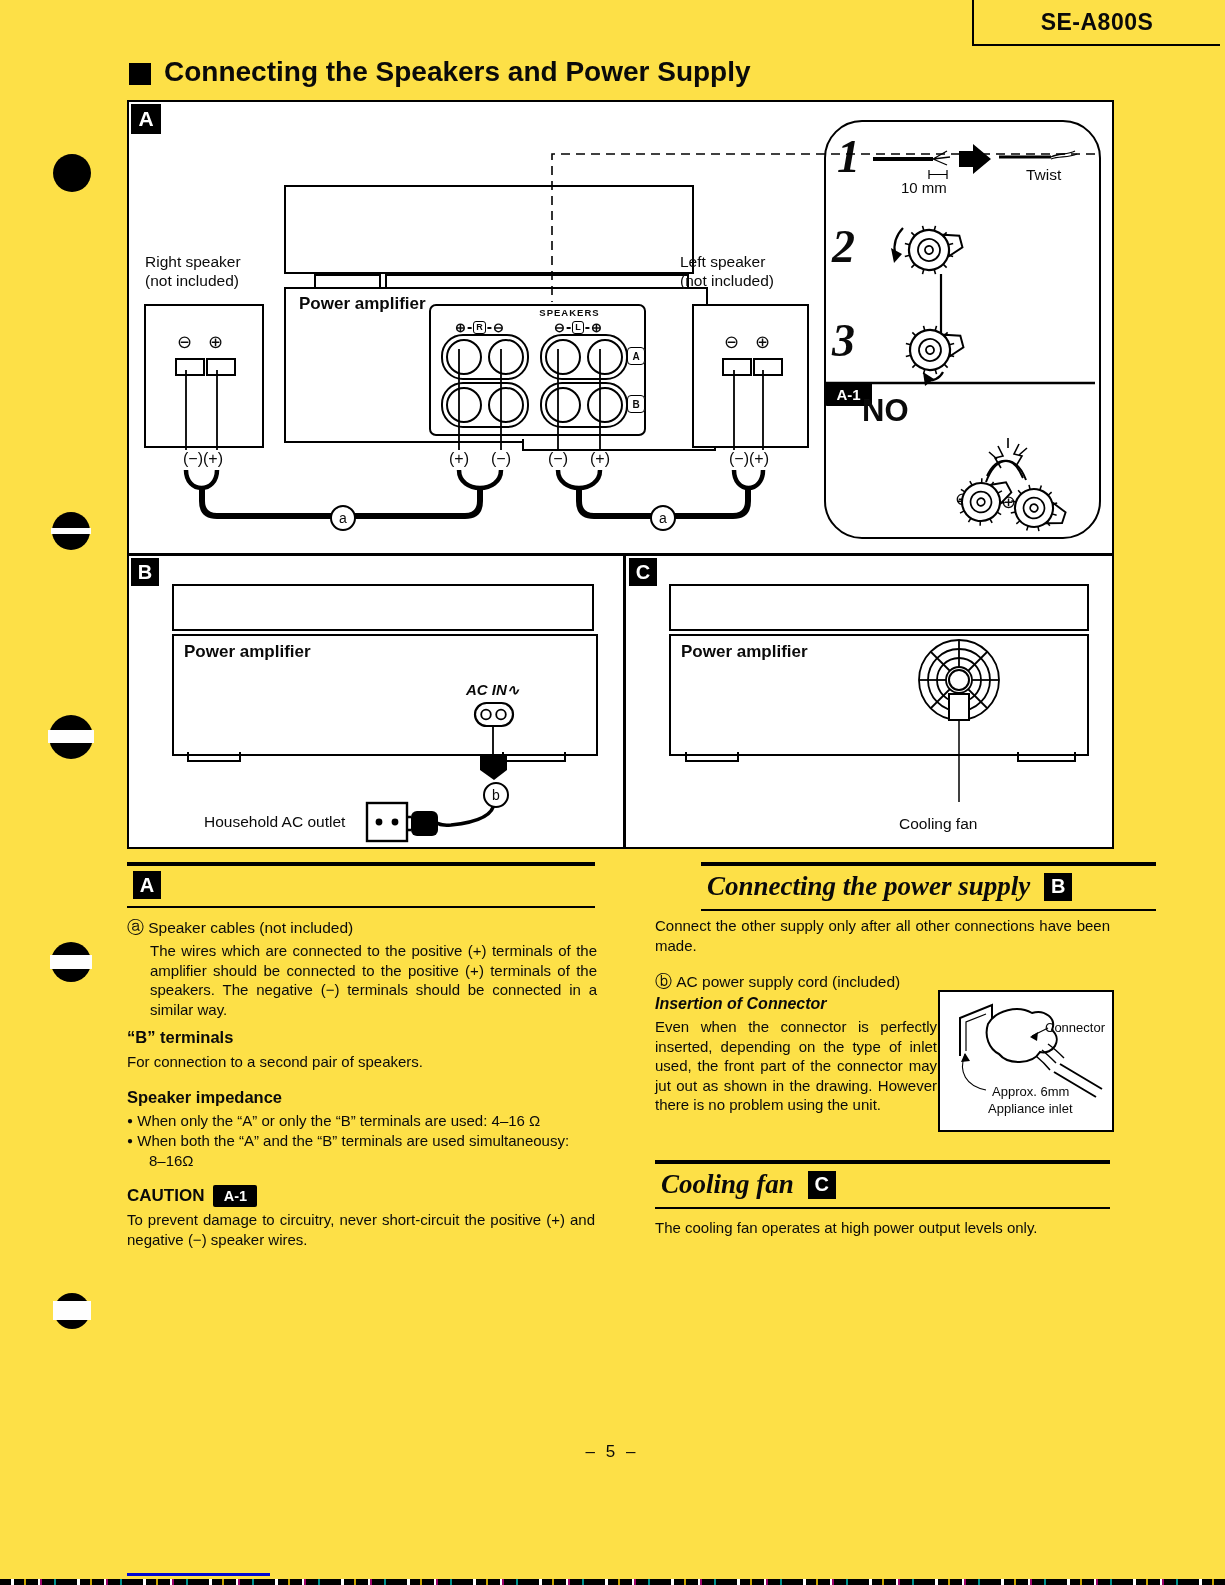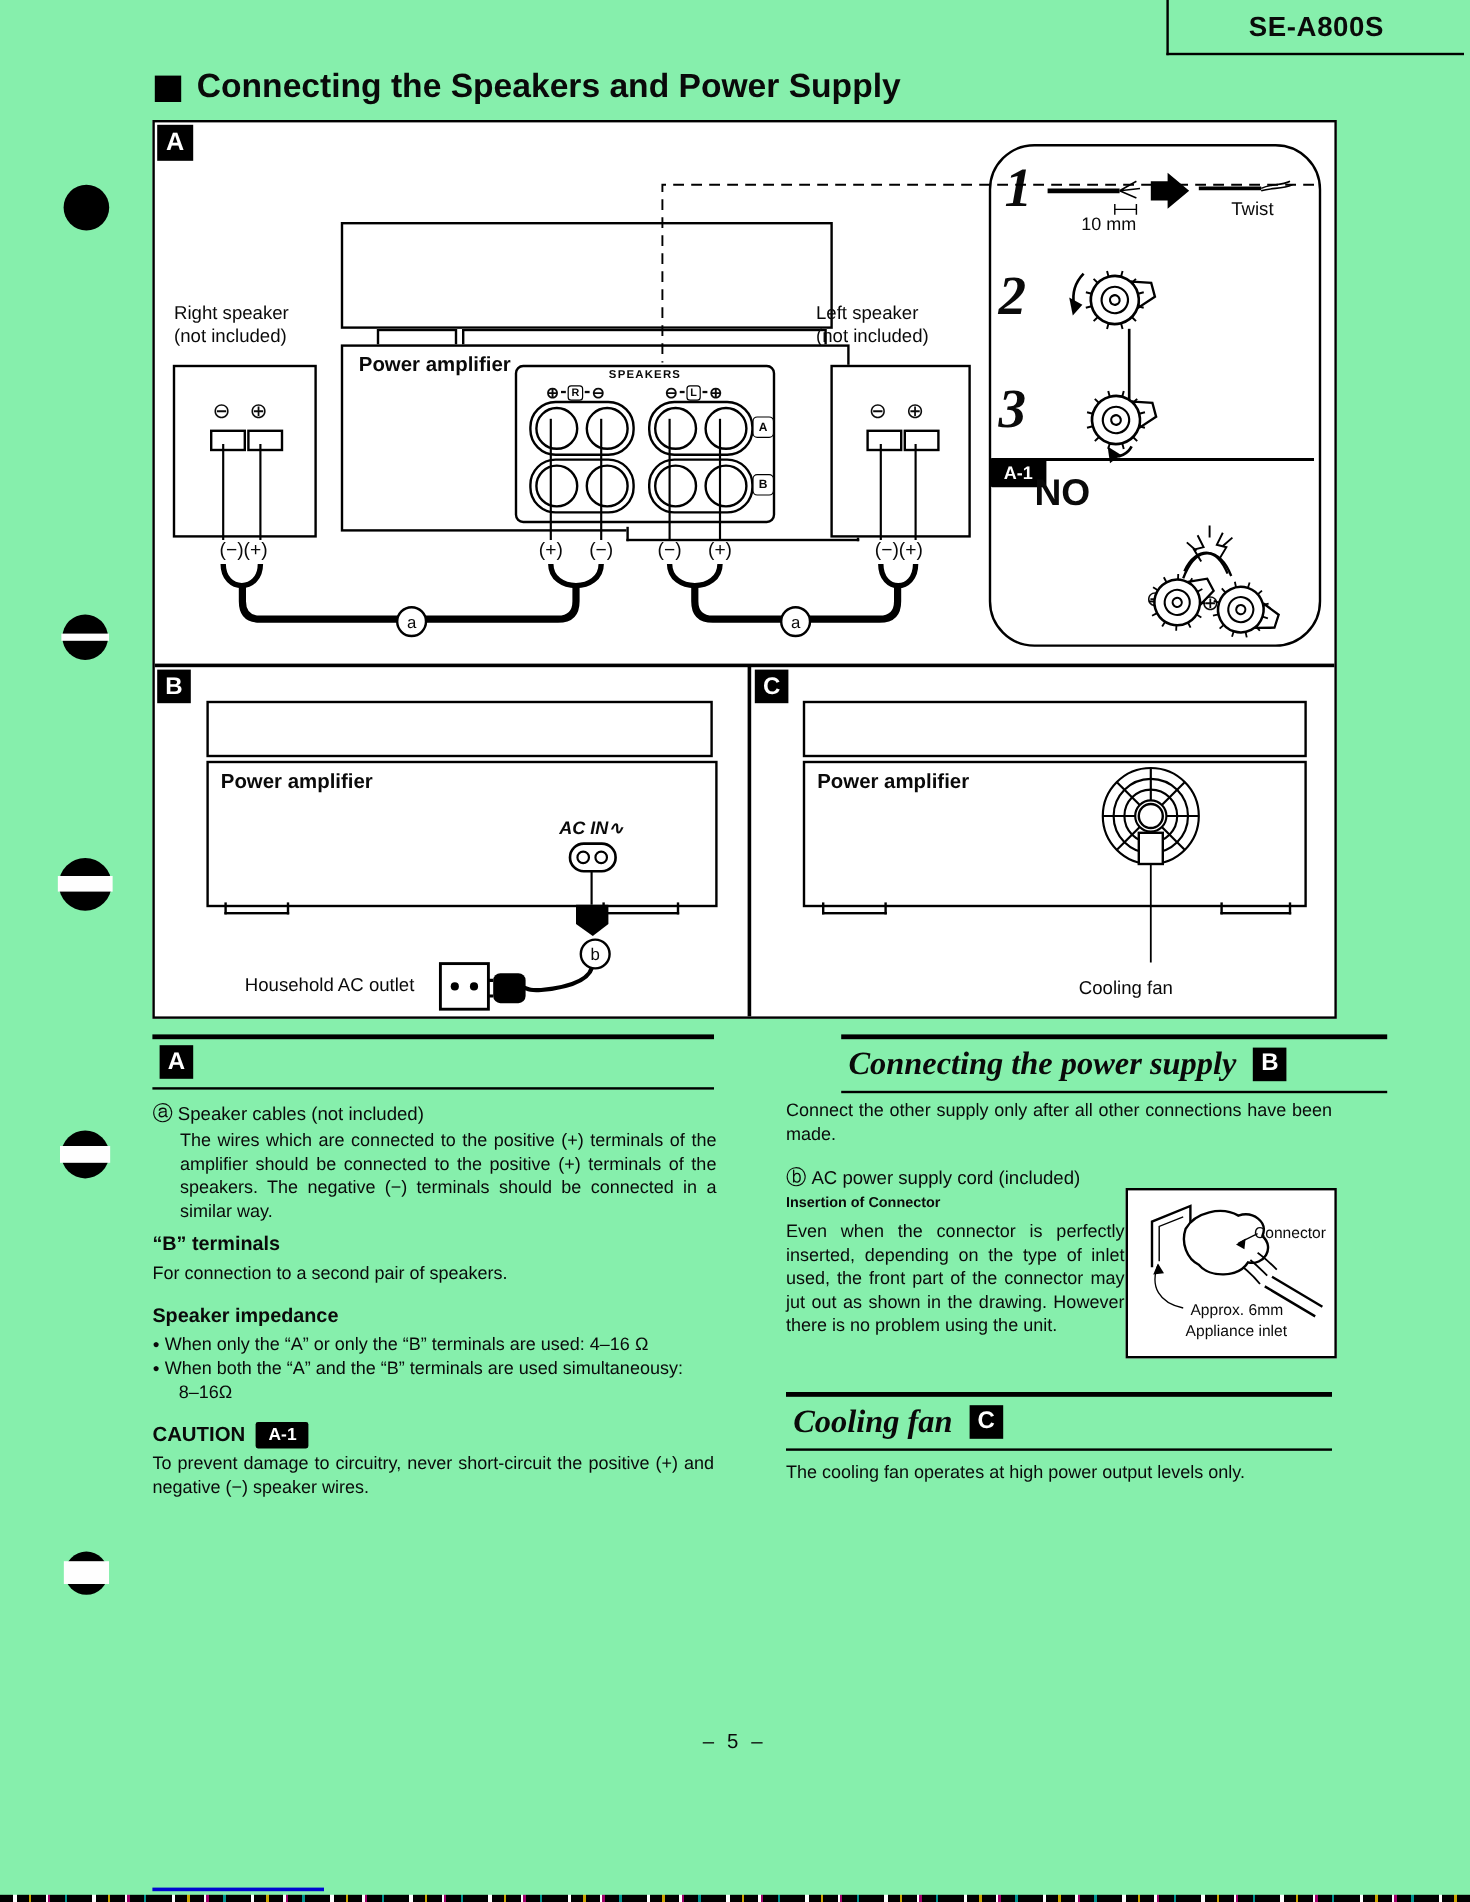--- a/index.html
+++ b/index.html
@@ -1,16 +1,16 @@
 <!DOCTYPE html>
 <html><head>
 <meta charset="utf-8">
 <style>
   html,body{margin:0;padding:0;background:#e8e8e8;}
-  .page{position:relative;width:1225px;height:1585px;background:#86efac;overflow:hidden;
+  .page{position:relative;width:1225px;height:1585px;background:#fde047;overflow:hidden;
         font-family:"Liberation Sans",sans-serif;color:#0a0a0a;}
   .abs{position:absolute;}
   .t{font-size:15px;line-height:19.5px;}
   .j{text-align:justify;}
   .b{font-weight:bold;}
   .badge{background:#000;color:#fff;font-weight:bold;display:flex;align-items:center;justify-content:center;
          font-family:"Liberation Sans",sans-serif;}
   .sec-rule{border-top:4px solid #000;border-bottom:2.5px solid #000;display:flex;align-items:center;gap:14px;
             font-family:"Liberation Serif",serif;font-style:italic;font-weight:bold;font-size:27px;
             padding:5px 0 7px 6px;box-sizing:border-box;}
@@ -66,21 +66,21 @@
     <div class="badge abs" style="left:2px;top:2px;width:30px;height:30px;font-size:21px;">A</div>
 
     <div class="abs" style="left:155px;top:83px;width:406px;height:85px;border:2.2px solid #000;background:#fff;"></div>
     <div class="abs" style="left:185px;top:172px;width:63px;height:11px;border:2px solid #000;background:#fff;"></div>
     <div class="abs" style="left:256px;top:172px;width:300px;height:11px;border:2px solid #000;background:#fff;"></div>
     <div class="abs" style="left:155px;top:185px;width:420px;height:152px;border:2.2px solid #000;background:#fff;"></div>
     <div class="abs" style="left:393px;top:337px;width:190px;height:10px;border:2px solid #000;border-top:none;background:#fff;"></div>
     <div class="abs b" style="left:170px;top:192px;font-size:17px;">Power amplifier</div>
 
     <div class="abs" style="left:300px;top:202px;width:213px;height:128px;border:2.2px solid #000;border-radius:7px;background:#fff;">
-      <div class="abs b" style="left:0;top:1px;width:100%;text-align:center;font-size:9.5px;letter-spacing:1px;">SPEAKERS</div>
+      <div class="abs b" style="left:0;top:1px;width:100%;text-align:center;font-size:9.5px;letter-spacing:1px;padding-left:32px;">SPEAKERS</div>
       <div class="small-term abs" style="left:24px;top:12px;">
         <span class="pm">⊕</span>
           <span>-</span>
           <span class="sq">R</span>
           <span>-</span>
           <span class="pm">⊖</span>
       </div>
       <div class="small-term abs" style="left:123px;top:12px;">
         <span class="pm">⊖</span>
           <span>-</span>
@@ -320,21 +320,21 @@
   <div class="abs sec-rule" style="left:655px;top:862px;width:455px;margin-left:46px;">
     <span>Connecting the power supply</span>
     <span class="badge" style="width:28px;height:28px;font-size:20px;font-style:normal;">B</span>
   </div>
   <div class="abs t j" style="left:655px;top:916px;width:455px;">Connect the other supply only after all other connections have been made.</div>
 
   <div class="abs t" style="left:655px;top:972px;">
     <span style="font-size:17px;">ⓑ</span>
     <span style="font-size:15.5px;">AC power supply cord (included)</span>
   </div>
-  <div class="abs b" style="left:655px;top:995px;font-size:12px;">Insertion of Connector</div>
+  <div class="abs b" style="left:655px;top:995px;font-size:16px;font-style:italic;">Insertion of Connector</div>
   <div class="abs t j" style="left:655px;top:1017px;width:282px;">Even when the connector is perfectly inserted, depending on the type of inlet used, the front part of the connector may jut out as shown in the drawing. However there is no problem using the unit.</div>
 
   <div class="abs" style="left:938px;top:990px;width:172px;height:138px;border:2.2px solid #000;background:#fff;">
     <svg width="172" height="138" viewBox="0 0 172 138">
       <path d="M 20,64 L 20,26 L 52,13 L 52,34" fill="none" stroke="#000" stroke-width="2"></path>
       <path d="M 26,59 L 26,30 L 46,22" fill="none" stroke="#000" stroke-width="1.2"></path>
       <path d="M 48,32 C 56,18 78,13 92,21 C 104,17 117,26 112,38 C 123,48 113,63 100,60 C 92,73 68,73 59,62 C 49,57 44,44 48,32 Z" fill="#fff" stroke="#000" stroke-width="2"></path>
       <path d="M 102,58 C 108,63 112,67 116,71 M 108,52 C 115,57 120,62 124,66 M 96,64 C 102,69 106,73 110,78" fill="none" stroke="#000" stroke-width="1.5"></path>
       <path d="M 120,72 L 162,97 M 114,80 L 156,105" stroke="#000" stroke-width="2"></path>
       <path d="M 108,36 L 92,44" stroke="#000" stroke-width="1.1"></path>

